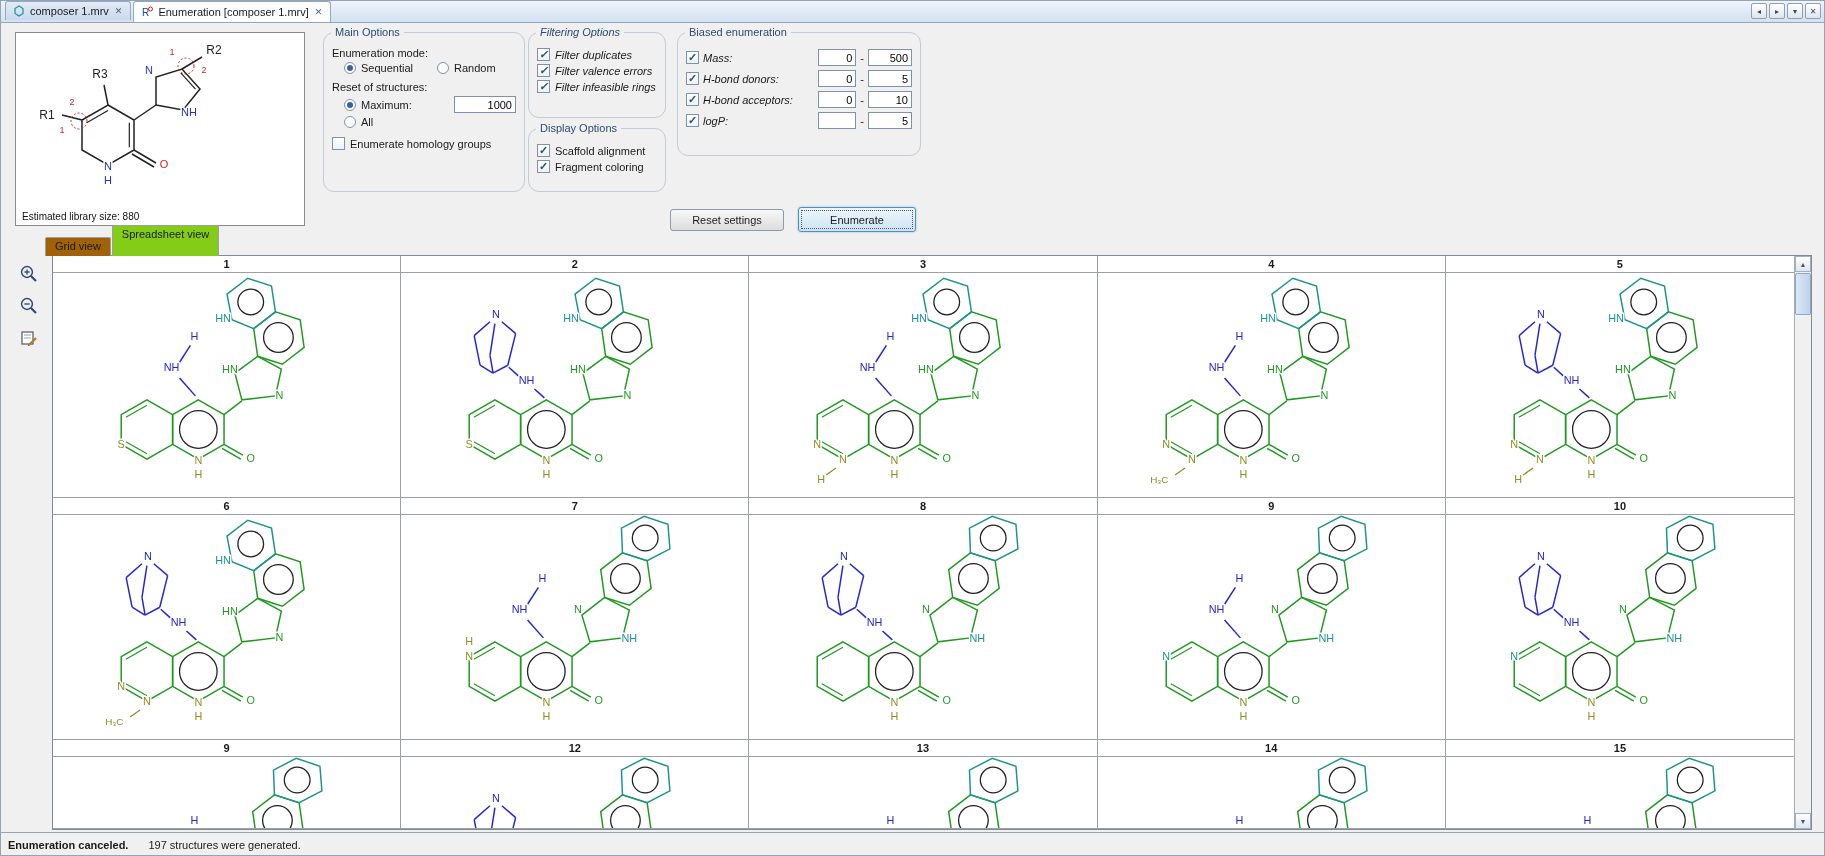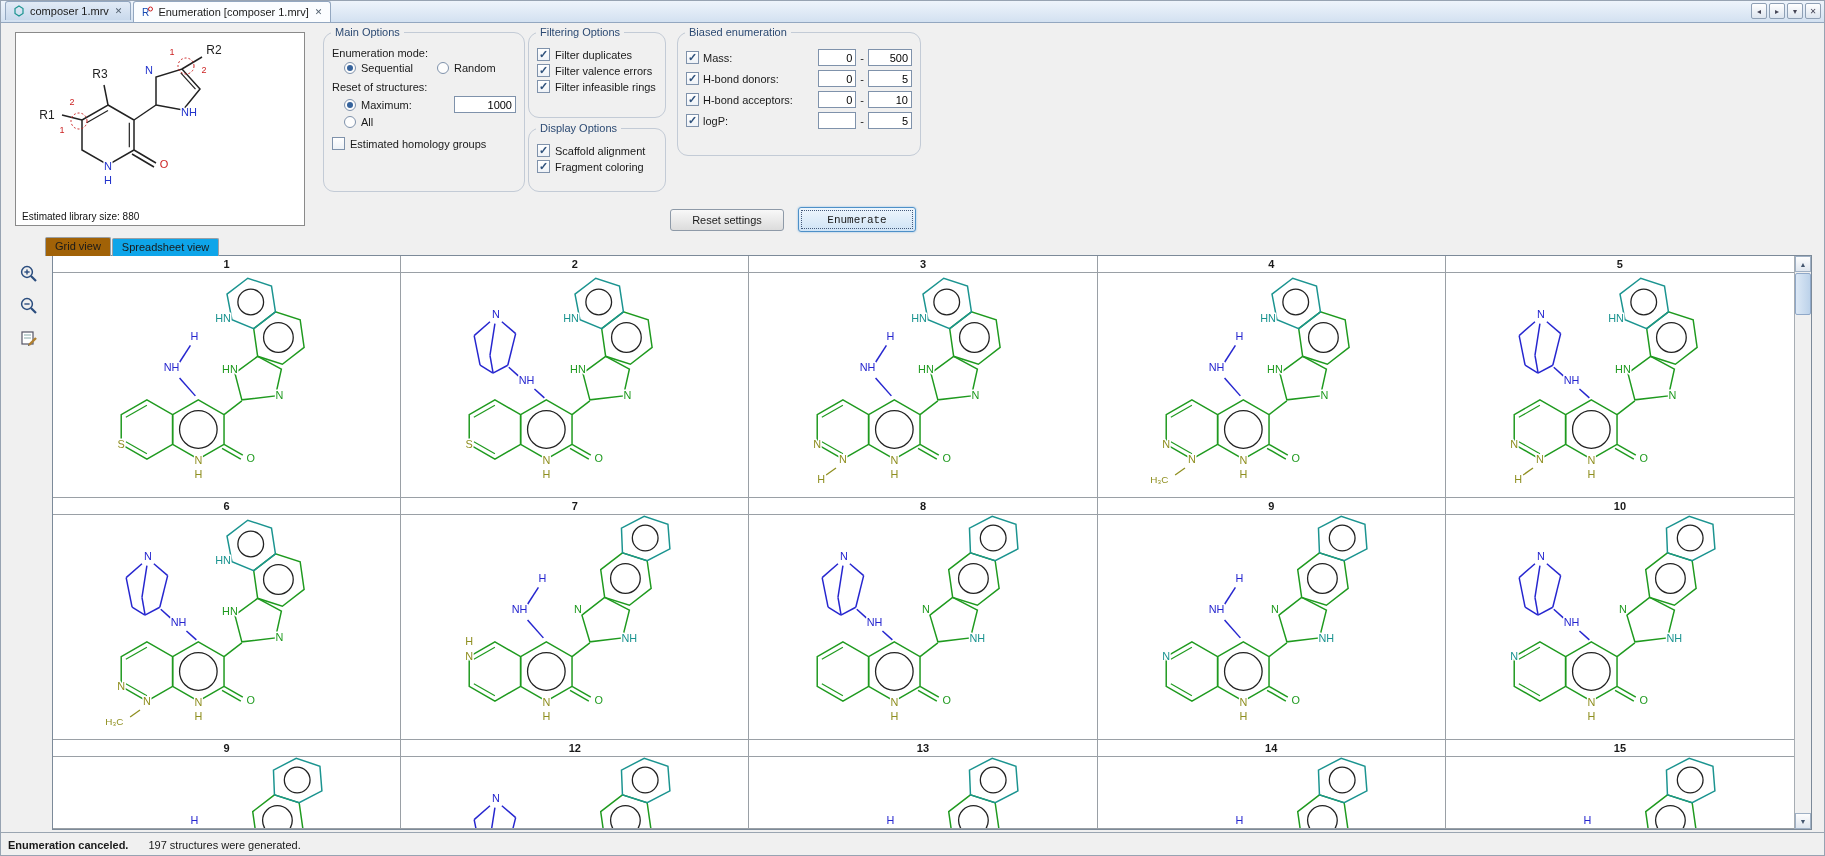--- a/index.html
+++ b/index.html
@@ -35,32 +35,32 @@
   .radio{width:12px;height:12px;border-radius:50%;border:1px solid #7f92ab;background:#fdfdfd;
     display:inline-flex;align-items:center;justify-content:center;flex:0 0 auto;}
   .radio.sel::after{content:"";width:6px;height:6px;border-radius:50%;background:#36639c;}
   .cb{width:13px;height:13px;border:1px solid #7f92ab;background:linear-gradient(#fff,#eef2f7);
     display:inline-flex;align-items:center;justify-content:center;font-size:11px;line-height:11px;
     color:#30527c;font-weight:bold;flex:0 0 auto;}
   input.num{height:17px;border:1px solid #7f92ab;background:#fff;font-family:"Liberation Sans",sans-serif;
     font-size:11px;text-align:right;padding:0 3px;}
 
   .biased-row{display:flex;align-items:center;gap:4px;margin:4px 0;}
-  .biased-row .lbl{flex:1;}
+  .biased-row .lbl{flex:1;font-style:italic;}
 
   .btn{position:absolute;height:22px;border:1px solid #8e9aa8;border-radius:3px;
     background:linear-gradient(#f8f8f8,#dcdcdc);font-family:"Liberation Sans",sans-serif;
     font-size:11px;display:flex;align-items:center;justify-content:center;}
   .btn.default{border:1px solid #4d90c8;box-shadow:0 0 2px #7fb4e0;
-    background:linear-gradient(#eef6fd,#cfe3f5);outline:1px dotted #44597a;outline-offset:-4px;font-family:Liberation Mono, monospace;}
+    background:linear-gradient(#eef6fd,#cfe3f5);outline:1px dotted #44597a;outline-offset:-4px;}
 
   
   .view-tabs{position:absolute;left:8px;top:236px;height:19px;display:flex;align-items:flex-end;z-index:2;}
   .view-tab{padding:2px 9px 3px 9px;border:1px solid #9aa0a6;border-bottom:none;
-    border-radius:2px 2px 0 0;background:#0ea5e9;margin-right:1px;height:18px;}
+    border-radius:2px 2px 0 0;background:#84cc16;margin-right:1px;height:31px;}
   .view-tab.active{background:#a16207;height:19px;margin-left:36px;}
 
   .side-toolbar{position:absolute;left:15px;top:262px;width:26px;display:flex;flex-direction:column;gap:10px;align-items:center;}
   .tool-btn{width:22px;height:22px;display:flex;align-items:center;justify-content:center;background:transparent;border:none;}
 
   .grid{position:absolute;left:51px;top:254px;width:1760px;height:575px;border:1px solid #7c8a99;
     background:#ffffff;display:flex;z-index:1;}
   .grid-cells{flex:1;display:grid;grid-template-columns:repeat(5,1fr);grid-template-rows:242px 242px auto;overflow:hidden;}
   .cell{border-right:1px solid #9aa0a6;border-bottom:1px solid #9aa0a6;overflow:hidden;background:#fff;}
   .cell:nth-child(5n){border-right:none;}
@@ -156,25 +156,25 @@
       <span class="radio sel"></span>
       <span>Maximum:</span>
       <input class="num" style="width: 62px; margin-left: auto;" value="1000">
     </div>
     <div class="row indent">
       <span class="radio"></span>
       <span>All</span>
     </div>
     <div class="row" style="margin-top:9px">
       <span class="cb checked"></span>
-      <span>Estimated homology groups</span>
-    </div>
-  </div>
-
-  <div class="grp" style="left:527px;top:31px;width:138px;height:86px;">
+      <span>Enumerate homology groups</span>
+    </div>
+  </div>
+
+  <div class="grp" style="left:527px;top:31px;width:138px;height:86px;font-style:italic;">
     <div class="grp-title">Filtering Options</div>
     <div>
         <div class="row">
           <span class="cb checked">✓</span>
           <span>Filter duplicates</span>
         </div>
         <div class="row">
           <span class="cb checked">✓</span>
           <span>Filter valence errors</span>
         </div>

